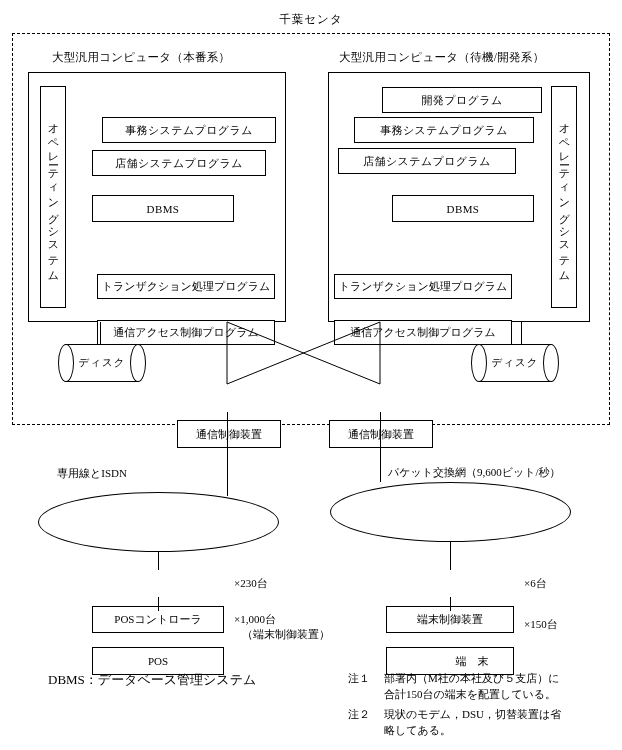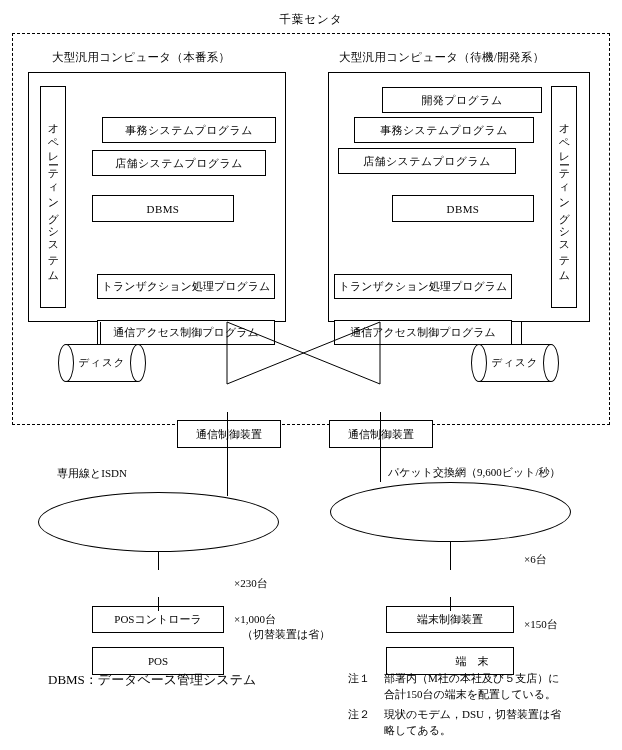--- a/index.html
+++ b/index.html
@@ -136,26 +136,26 @@
 <div class="ellipse" style="left:330px;top:482px;width:241px;height:60px;"></div>
 
 <div class="vline" style="left:158px;top:552px;height:18px;"></div>
 <div class="pbox small" style="left:92px;top:570px;width:132px;height:27px;">POSコントローラ</div>
 <div class="mult" style="left:234px;top:576px;">×230台</div>
 
 <div class="vline" style="left:158px;top:597px;height:14px;"></div>
 <div class="pbox small" style="left:92px;top:611px;width:132px;height:28px;">POS</div>
 <div class="mult" style="left:234px;top:612px;">
   <span>×1,000台</span>
-  <span class="sub">（切替装置は省）</span>
+  <span class="sub">（端末制御装置）</span>
 </div>
 
 <div class="vline" style="left:450px;top:542px;height:28px;"></div>
 <div class="pbox small" style="left:386px;top:570px;width:128px;height:27px;">端末制御装置</div>
-<div class="mult" style="left:524px;top:552px;">×6台</div>
+<div class="mult" style="left:524px;top:576px;">×6台</div>
 
 <div class="vline" style="left:450px;top:597px;height:14px;"></div>
 <div class="pbox small" style="left:386px;top:611px;width:128px;height:28px;padding-left:44px;">端　末</div>
 <div class="mult" style="left:524px;top:617px;">×150台</div>
 
 <div class="txt" id="legend">DBMS：データベース管理システム</div>
 
 <div class="note" style="left:348px;top:670px;width:266px;">
   <span class="nlabel">注１</span>
   <span class="nbody">部署内（M社の本社及び５支店）に</span>

